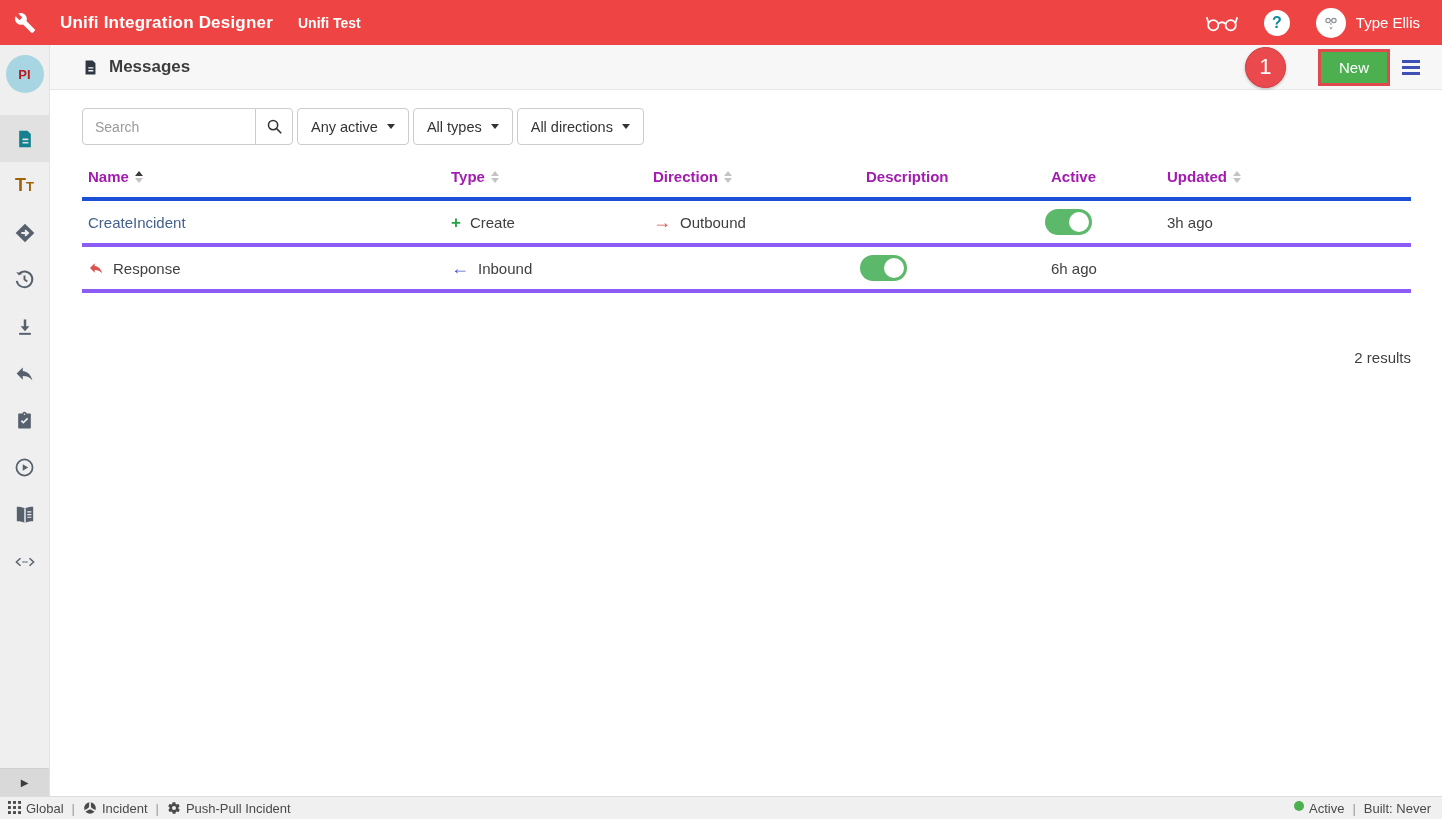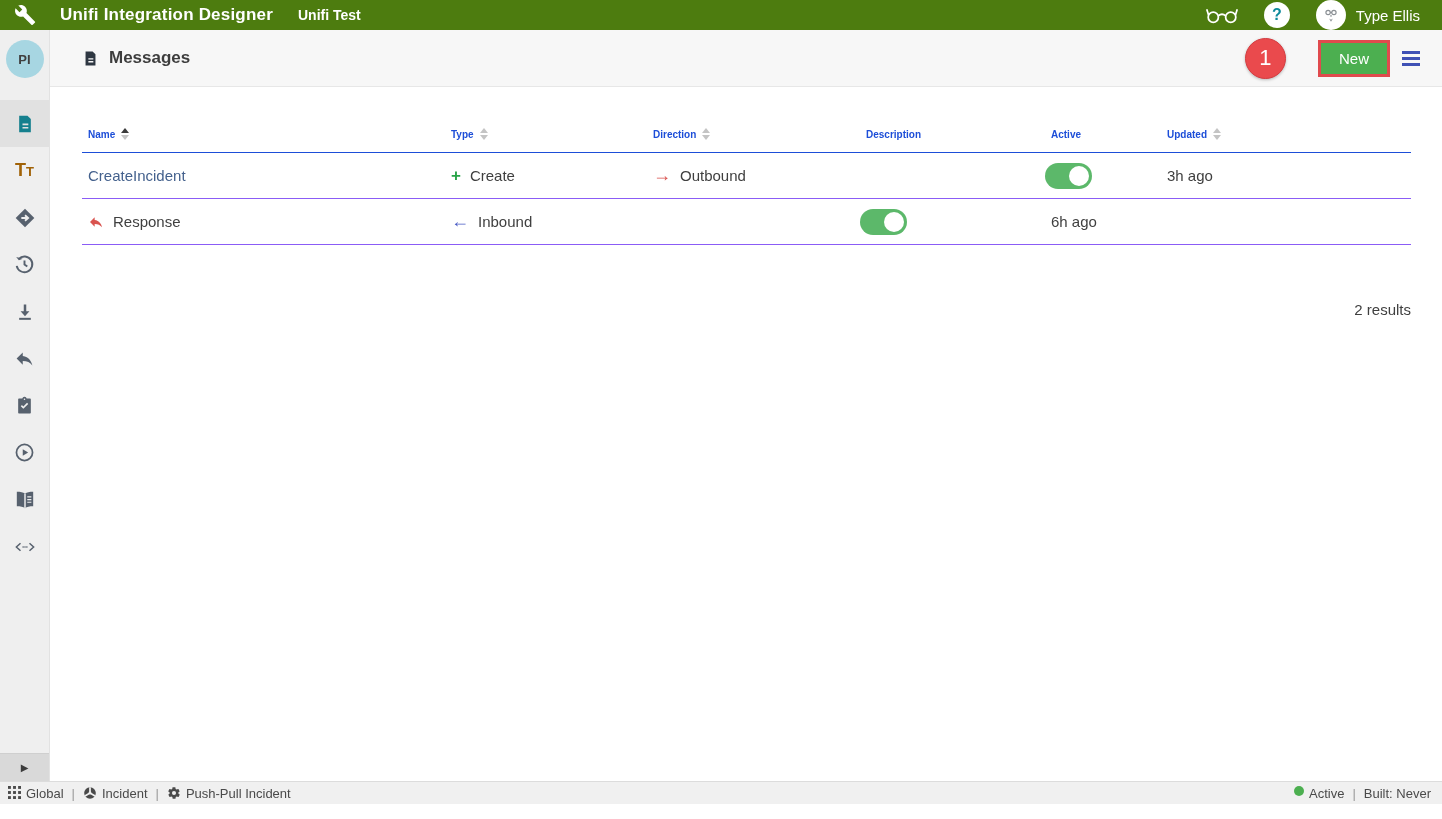--- a/index.html
+++ b/index.html
@@ -1,48 +1,48 @@
 <!DOCTYPE html>
 <html><head>
 <meta charset="utf-8">
 <style>
   * { margin:0; padding:0; box-sizing:border-box; }
   html,body { width:1442px; height:819px; overflow:hidden; }
   body { font-family:"Liberation Sans", sans-serif; background:#fff; position:relative; color:#3f3f3f; }
 
   
-  .topbar { height:30px; background:#4d7c0f; display:flex; align-items:center; color:#fff; }
+  .topbar { height:45px; background:#ef4444; display:flex; align-items:center; color:#fff; }
   .topbar .wrench-box { width:50px; display:flex; justify-content:center; align-items:center; }
   .topbar .app-title { font-size:17px; font-weight:bold; margin-left:10px; letter-spacing:.2px; }
   .topbar .env { margin-left:25px; font-size:14px; font-weight:bold;text-align:center; }
   .topbar .right { margin-left:auto; display:flex; align-items:center; gap:26px; padding-right:22px; }
   .help-circle { width:26px; height:26px; border-radius:50%; background:#fff; color:#0d8a9b;
                  display:flex; align-items:center; justify-content:center; font-weight:bold; font-size:16px; }
   .avatar-circle { width:30px; height:30px; border-radius:50%; background:#fff; display:flex; align-items:center; justify-content:center; }
   .user-name { font-size:15px; margin-left:-16px; }
 
   
   .app-row { display:flex; height:751px; }
 
   
   .sidebar { width:50px; background:#efefef; border-right:1px solid #e2e2e2; display:flex; flex-direction:column; align-items:center; position:relative; }
-  .pi-avatar { width:38px; height:38px; border-radius:50%; background:#a7d6e2; color:#404040;
+  .pi-avatar { width:38px; height:38px; border-radius:50%; background:#a7d6e2; color:#b91c1c;
                display:flex; align-items:center; justify-content:center; font-size:13px; font-weight:bold; margin-top:10px; }
   .side-nav { margin-top:22px; width:100%; }
   .side-item { width:100%; height:47px; display:flex; align-items:center; justify-content:center; color:#57616e; cursor:pointer; }
   .side-item.active { background:#e1e1e1; color:#15808e; }
   .side-item svg { display:block; }
   .tt-glyph { font-weight:bold; font-size:18px; color:#a16207; }
   .tt-glyph .small-t { font-size:13px; }
   .expand-btn { position:absolute; bottom:0; left:0; width:100%; height:28px; background:#d9d9d9; border-top:1px solid #cfcfcf;
                 display:flex; align-items:center; justify-content:center; color:#3c3c3c; font-size:13px; cursor:pointer; }
 
   
   .main { flex:1; display:flex; flex-direction:column; background:#fff; }
-  .page-header { height:57px; background:#f7f7f7; border-bottom:1px solid #e7e7e7; display:flex; align-items:center; padding:0 20px 0 32px; }
+  .page-header { height:45px; background:#f7f7f7; border-bottom:1px solid #e7e7e7; display:flex; align-items:center; padding:0 20px 0 32px; }
   .page-title { font-size:17px; font-weight:bold; color:#3d3d3d; margin-left:10px; }
   .header-right { margin-left:auto; display:flex; align-items:center; }
   .annot-badge { width:41px; height:41px; border-radius:50%; background:#ea4a4d; border:1px solid #d43c40;
                  color:#fff; font-size:22px; display:flex; align-items:center; justify-content:center;
                  box-shadow:0 1px 3px rgba(0,0,0,.25); }
   .new-outline { border:3px solid #e04a4d; margin-left:32px; }
   .new-btn { display:block; background:#4caf50; color:#fff; border:none; font-size:15px; font-family:inherit;
              padding:7px 18px; cursor:pointer; }
   .hamburger { margin-left:10px; display:flex; flex-direction:column; gap:3px; cursor:pointer; padding:4px 2px; }
   .hamburger span { width:18px; height:3px; background:#3f51b5; display:block; }
@@ -54,23 +54,23 @@
   .search-input::placeholder { color:#9a9a9a; }
   .search-btn { width:38px; background:#fff; border:1px solid #ccc; margin-left:-1px; border-radius:0 4px 4px 0;
                 display:flex; align-items:center; justify-content:center; cursor:pointer; }
   .dropdown { border:1px solid #ccc; border-radius:4px; background:#fff; margin-left:4px; padding:0 13px;
               display:flex; align-items:center; gap:9px; font-size:14.5px; color:#333; cursor:pointer; }
   .caret-down { width:0; height:0; border-left:4px solid transparent; border-right:4px solid transparent; border-top:5px solid #333; }
 
   
   .msg-table { margin-top:17px; }
   .t-row { display:grid; grid-template-columns:363px 202px 213px 185px 116px auto; align-items:center; }
-  .t-head { padding:6px 0 12px 0; border-bottom:1px solid #1d4ed8; font-size:10px; font-weight:bold; color:#1d4ed8; }
+  .t-head { padding:6px 0 12px 0; border-bottom:4px solid #1d4ed8; font-size:15px; font-weight:bold; color:#a21caf; }
   .t-head > div, .t-body > div { padding-left:6px; display:flex; align-items:center; }
-  .t-body { height:46px; border-bottom:1px solid #8b5cf6; font-size:15px; }
+  .t-body { height:46px; border-bottom:4px solid #8b5cf6; font-size:15px; }
   .sort { display:inline-flex; flex-direction:column; gap:2px; margin-left:6px; }
   .sort i { display:block; width:0; height:0; border-left:4px solid transparent; border-right:4px solid transparent; }
   .sort .up { border-bottom:5px solid #c4c4c4; }
   .sort .down { border-top:5px solid #c4c4c4; }
   .sort.asc .up { border-bottom-color:#3b3b3b; }
   .row-link { color:#44618d; text-decoration:none; cursor:pointer; }
   .type-ico { font-weight:bold; margin-right:9px; font-size:17px; line-height:1; }
   .plus { color:#27a347; }
   .arrow-out { color:#d9534f; font-size:18px; margin-right:9px; font-weight:bold; }
   .arrow-in  { color:#4a5cc5; font-size:18px; margin-right:9px; font-weight:bold; }
@@ -227,20 +227,43 @@
         <div class="hamburger">
             <span></span>
             <span></span>
             <span></span>
           </div>
       </div>
     </div>
 
     <div class="content">
 
+      <div class="filter-row">
+        <input class="search-input" type="text" placeholder="Search" style="">
+        <div class="search-btn">
+          <span style="display:flex;">
+            <svg width="17" height="17" viewBox="0 0 24 24" fill="none" stroke="#333" stroke-width="2.2">
+                <circle cx="10" cy="10" r="6.5"></circle>
+                <path d="M15 15l6.5 6.5"></path>
+              </svg>
+          </span>
+        </div>
+        <div class="dropdown">
+          <span>Any active</span>
+          <span class="caret-down"></span>
+        </div>
+        <div class="dropdown">
+          <span>All types</span>
+          <span class="caret-down"></span>
+        </div>
+        <div class="dropdown">
+          <span>All directions</span>
+          <span class="caret-down"></span>
+        </div>
+      </div>
 
       <div class="msg-table">
         <div class="t-row t-head">
           <div>
             <span>Name</span>
             <span class="sort asc">
                 <i class="up"></i>
                 <i class="down"></i>
               </span>
           </div>

